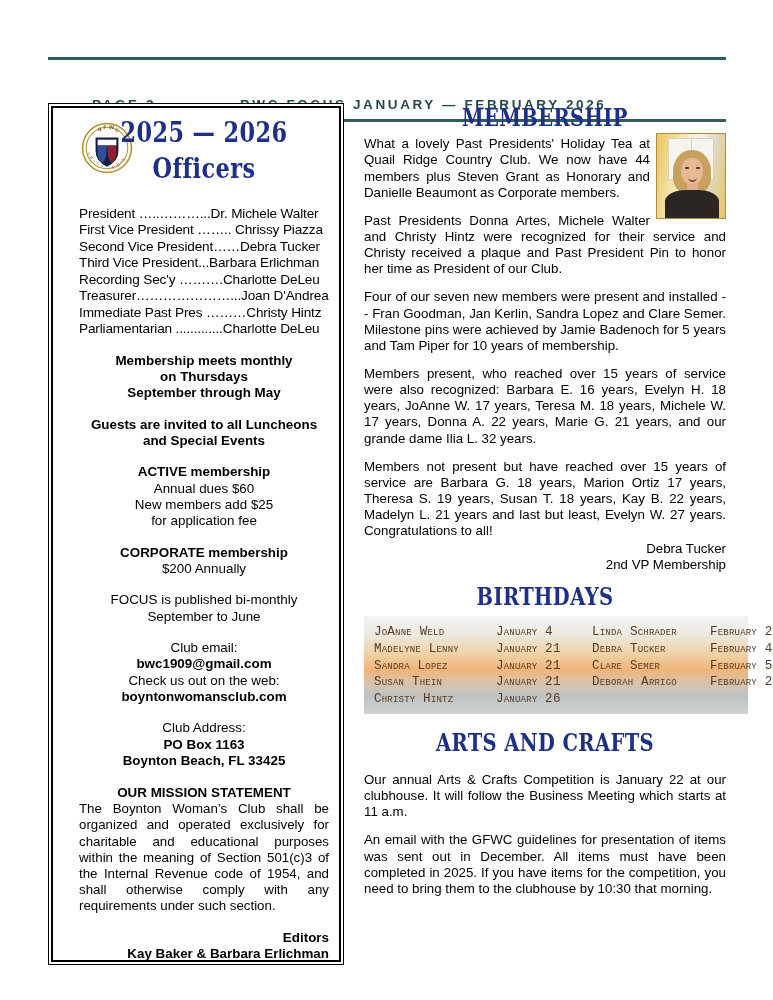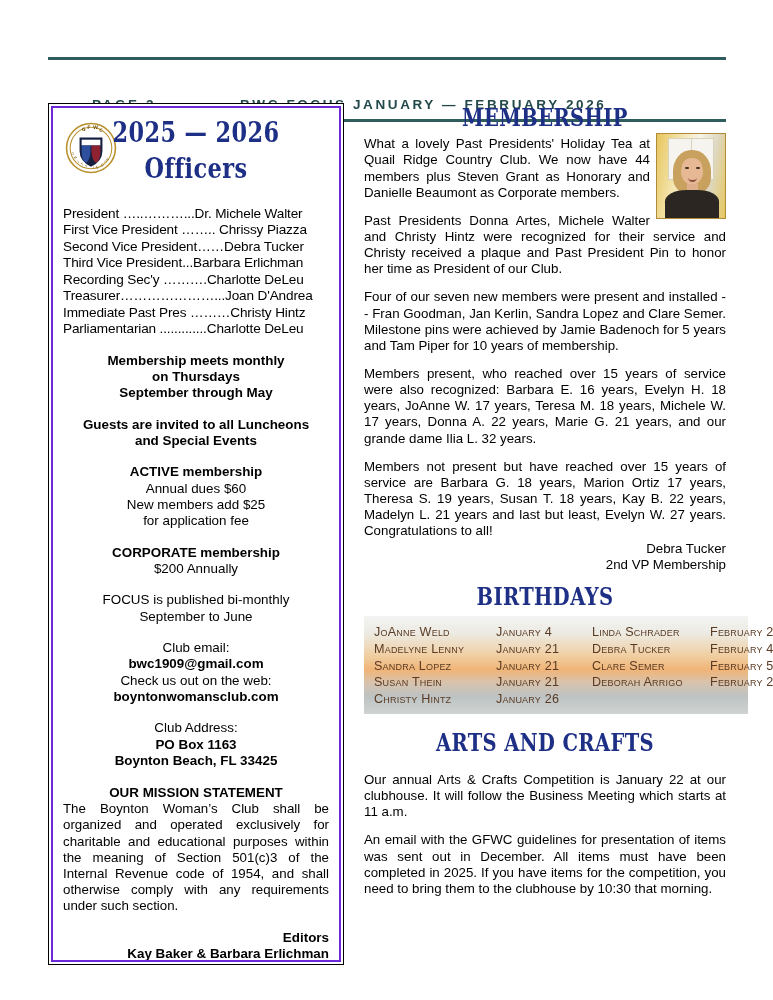--- a/index.html
+++ b/index.html
@@ -76,22 +76,22 @@
     height: 862px;
     box-sizing: border-box;
     border: 1px solid #000;
     padding: 2px;
     background: #fff;
   }
   .left-box-inner {
     box-sizing: border-box;
     width: 100%;
     height: 100%;
-    border: 2px solid #6d28d9;
-    padding: 8px 10px 6px 10px;
+    border: 2px solid #000000;
+    padding: 8px 10px 6px 26px;
     overflow: hidden;
   }
 
   .officers-head {
     position: relative;
     min-height: 76px;
     text-align: center;
   }
   .gfwc-logo {
     position: absolute;
@@ -257,20 +257,21 @@
     padding: 8px 0 0 10px;
     box-sizing: border-box;
     background: linear-gradient(to bottom,
        #f3f4f3 0%,
        #eceae2 18%,
        #f0cfa3 40%,
        #f0b477 55%,
        #d8c3ae 68%,
        #bdc2c2 82%,
        #cfd4d3 100%);
+    font-family: Liberation Mono, monospace;
   }
   .bday-grid {
     display: grid;
     grid-template-columns: 122px 96px 118px 1fr;
     row-gap: 0px;
     font-variant: small-caps;
     font-size: 12.6px;
     line-height: 1.34;
     color: #5a3a22;
     letter-spacing: 0.2px;

